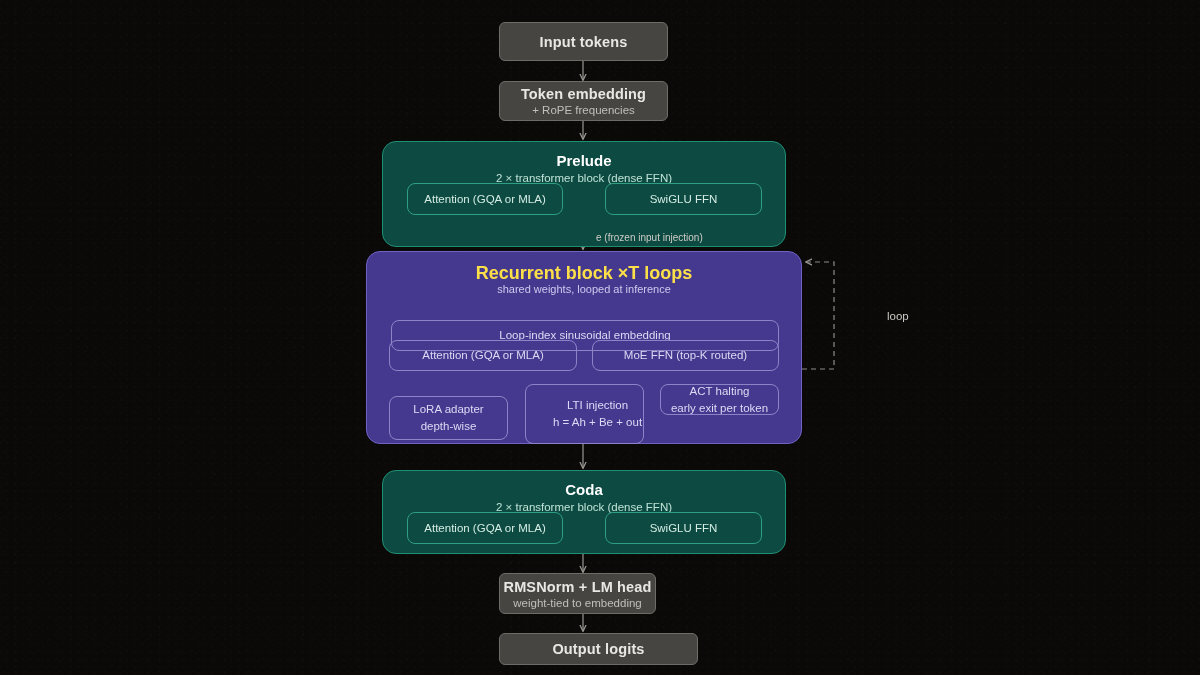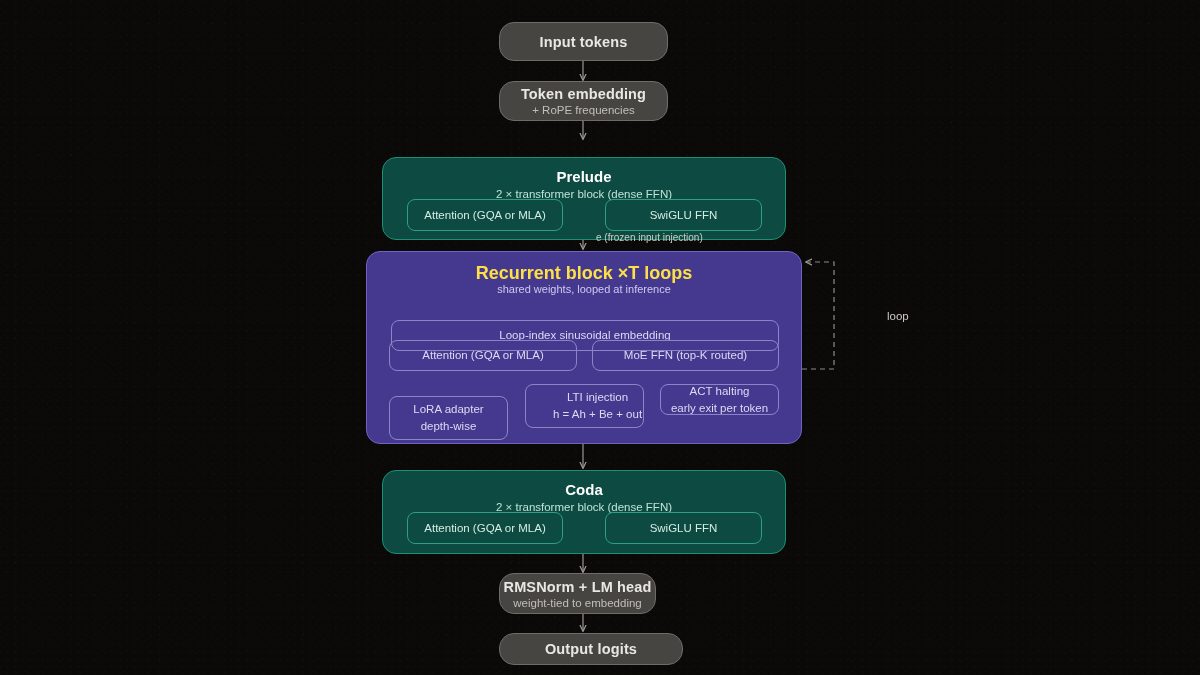--- a/index.html
+++ b/index.html
@@ -47,21 +47,21 @@
     flex-direction: column;
     align-items: center;
     justify-content: center;
     text-align: center;
   }
 
   
   .node-gray {
     background: #474542;
     border: 1px solid #6f6c67;
-    border-radius: 15px;
+    border-radius: 6px;
   }
   .node-gray .node-title {
     color: #e9e7e4;
     font-size: 14.5px;
     font-weight: bold;
     letter-spacing: 0.15px;
   }
   .node-gray .node-sub {
     color: #c2bfbb;
     font-size: 11.5px;
@@ -197,21 +197,21 @@
 
   <div class="node node-gray" style="left:499px; top:22px; width:169px; height:39px;">
     <div class="node-title">Input tokens</div>
   </div>
 
   <div class="node node-gray" style="left:499px; top:81px; width:169px; height:40px;">
     <div class="node-title">Token embedding</div>
     <div class="node-sub">+ RoPE frequencies</div>
   </div>
 
-  <div class="group-teal" style="left:382px; top:157px; width:404px; height:83px;">
+  <div class="group-teal" style="left:382px; top:141px; width:404px; height:106px;">
     <div class="group-title" style="position:absolute; left:0; right:0; top:10px;">Prelude</div>
     <div class="group-sub" style="position:absolute; left:0; right:0; top:27px;">2 × transformer block (dense FFN)</div>
     <div class="sub-teal" style="position:absolute; left:24px; top:41px; width:156px; height:32px;">
       <span>Attention (GQA or MLA)</span>
     </div>
     <div class="sub-teal" style="position:absolute; left:222px; top:41px; width:157px; height:32px;">
       <span>SwiGLU FFN</span>
     </div>
   </div>
 
@@ -229,21 +229,21 @@
       <span>Attention (GQA or MLA)</span>
     </div>
     <div class="sub-purple" style="left:225px; top:88px; width:187px; height:31px;">
       <span>MoE FFN (top-K routed)</span>
     </div>
 
     <div class="sub-purple" style="left:22px; top:144px; width:119px; height:44px;">
       <span>LoRA adapter</span>
       <span>depth-wise</span>
     </div>
-    <div class="sub-purple" style="left:158px; top:132px; width:119px; height:44px;padding-left:26px;">
+    <div class="sub-purple" style="left:158px; top:132px; width:119px; height:60px;padding-left:26px;">
       <span>LTI injection</span>
       <span>h = Ah + Be + out</span>
     </div>
     <div class="sub-purple" style="left:293px; top:132px; width:119px; height:31px;">
       <span>ACT halting</span>
       <span>early exit per token</span>
     </div>
   </div>
 
   <div class="loop-label" style="left:841px; top:310px;">loop</div>
@@ -257,17 +257,17 @@
     <div class="sub-teal" style="position:absolute; left:222px; top:41px; width:157px; height:32px;">
       <span>SwiGLU FFN</span>
     </div>
   </div>
 
   <div class="node node-gray" style="left:499px; top:573px; width:157px; height:41px;">
     <div class="node-title">RMSNorm + LM head</div>
     <div class="node-sub">weight-tied to embedding</div>
   </div>
 
-  <div class="node node-gray" style="left:499px; top:633px; width:184px; height:32px;">
+  <div class="node node-gray" style="left:499px; top:633px; width:199px; height:32px;">
     <div class="node-title">Output logits</div>
   </div>
 
 </div>
 
 </body></html>

